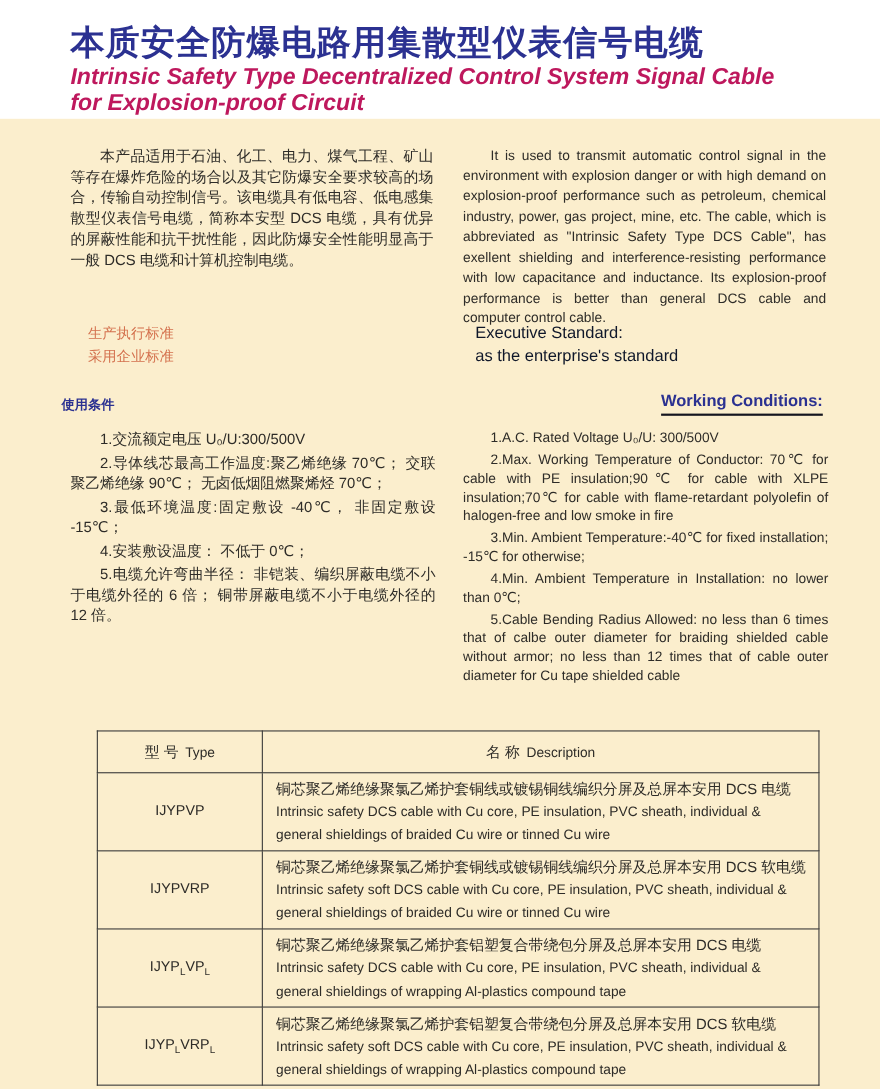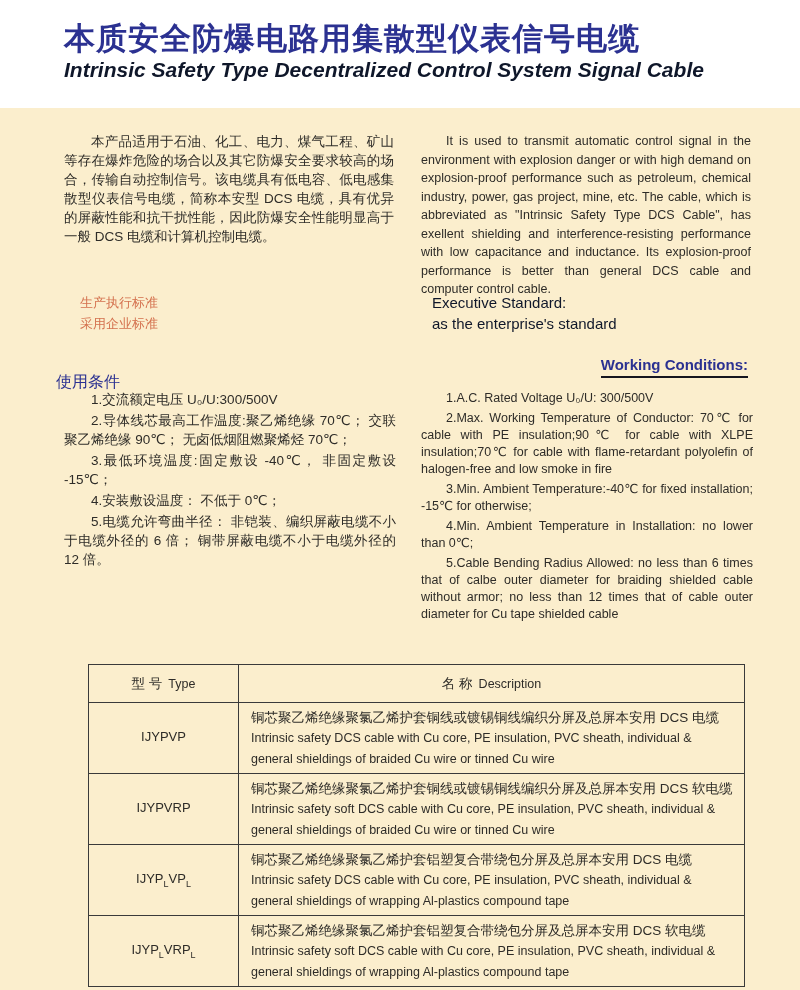--- a/index.html
+++ b/index.html
@@ -18,42 +18,42 @@
     background:#ffffff;
   }
   .title-zh {
     position:absolute; left:64px; top:18px;
     font-size:31px; font-weight:700; letter-spacing:1px;
     color:#2b3191; white-space:nowrap;
   }
   .title-en {
     position:absolute; left:64px; top:58px;
     font-size:21px; font-weight:700; font-style:italic;
-    color:#0f172a; line-height:24px;
+    color:#be185d; line-height:24px;
   }
   .intro-left {
     position:absolute; left:64px; top:132px; width:330px;
     font-size:13.5px; line-height:19px; text-align:justify;
   }
   .intro-left p, .intro-right p { text-indent:2em; }
   .intro-right {
     position:absolute; left:421px; top:132px; width:330px;
     font-size:12.5px; line-height:18.5px; text-align:justify;
   }
   .standards-left {
     position:absolute; left:80px; top:292px;
     font-size:13px; line-height:21px; color:#d4714e;
   }
   .standards-right {
     position:absolute; left:432px; top:292px;
     font-size:15px; line-height:21px; color:#0f172a;
   }
   .cond-heading-zh {
-    position:absolute; left:56px; top:372px;
-    font-size:16px; font-weight:400; color:#2b3191;
+    position:absolute; left:56px; top:360px;
+    font-size:12px; font-weight:700; color:#2b3191;
   }
   .cond-heading-en {
     position:absolute; right:52px; top:356px;
     font-size:15px; font-weight:700; color:#2b3191;
     border-bottom:2px solid #15151f; padding-bottom:3px;
   }
   .cond-list-zh {
     position:absolute; left:64px; top:390px; width:332px;
     font-size:13.5px; line-height:19px; text-align:justify;
   }
@@ -90,20 +90,21 @@
 </style>
 </head>
 <body>
 
 <div class="page">
 
   <div class="title-band">
     <div class="title-zh">本质安全防爆电路用集散型仪表信号电缆</div>
     <div class="title-en">
       <div>Intrinsic Safety Type Decentralized Control System Signal Cable</div>
+      <div>for Explosion-proof Circuit</div>
     </div>
   </div>
 
   <div class="intro-left">
     <p>本产品适用于石油、化工、电力、煤气工程、矿山等存在爆炸危险的场合以及其它防爆安全要求较高的场合，传输自动控制信号。该电缆具有低电容、低电感集散型仪表信号电缆，简称本安型 DCS 电缆，具有优异的屏蔽性能和抗干扰性能，因此防爆安全性能明显高于一般 DCS 电缆和计算机控制电缆。</p>
   </div>
 
   <div class="intro-right">
     <p>It is used to transmit automatic control signal in the environment with explosion danger or with high demand on explosion-proof performance such as petroleum, chemical industry, power, gas project, mine, etc. The cable, which is abbreviated as "Intrinsic Safety Type DCS Cable", has exellent shielding and interference-resisting performance with low capacitance and inductance. Its explosion-proof performance is better than general DCS cable and computer control cable.</p>
   </div>

